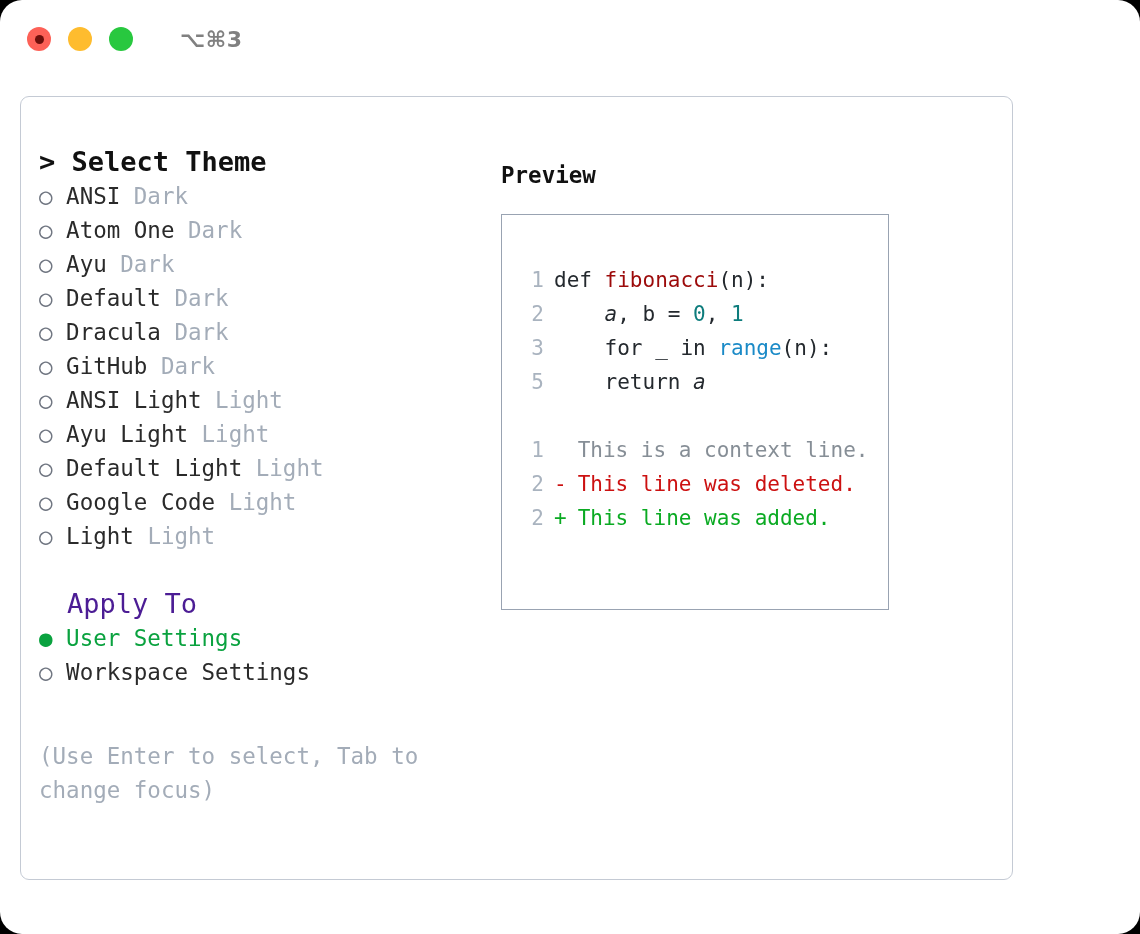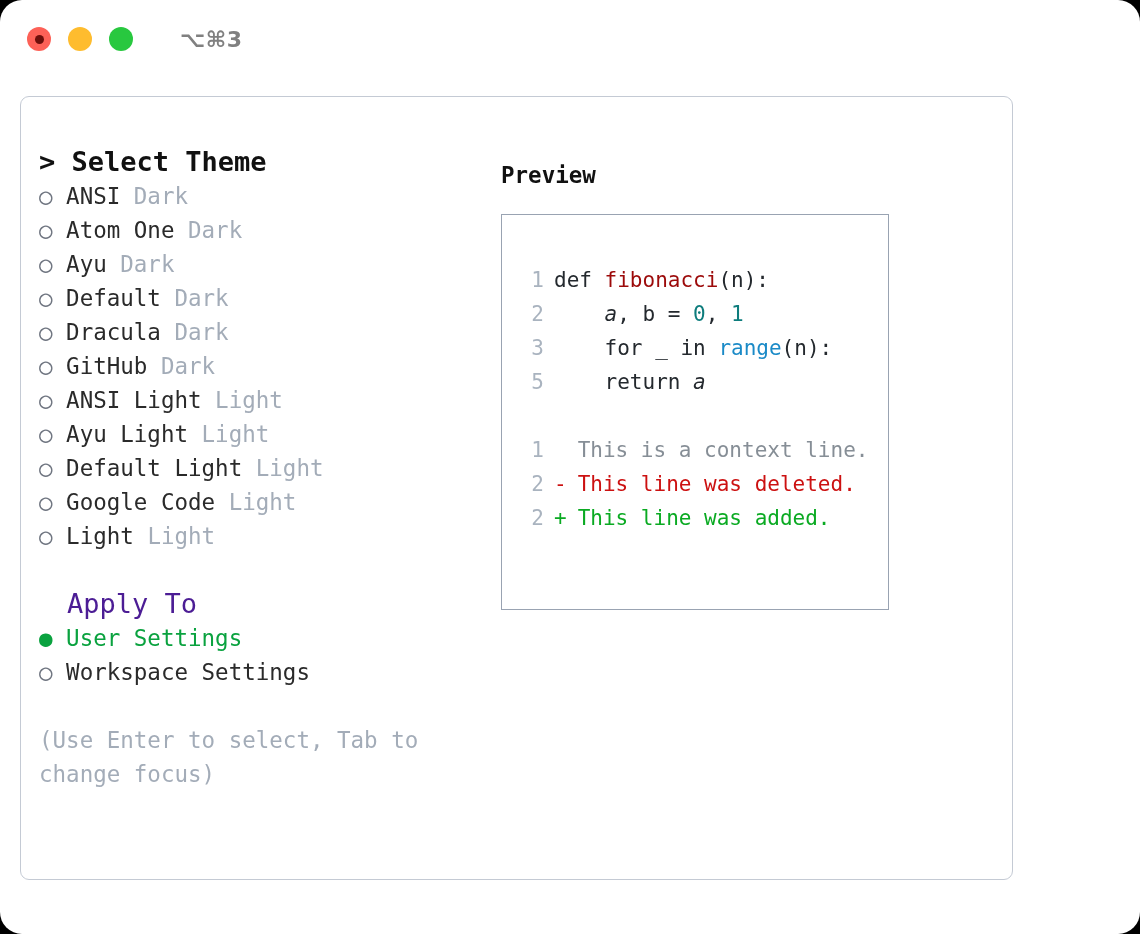--- a/index.html
+++ b/index.html
@@ -112,21 +112,21 @@
   .opt .marker {
     color: #6f7580;
   }
   .opt.sel .marker { color: #0aa23f; }
   .opt.sel .label  { color: #0aa23f; }
   .opt .variant {
     color: #a3acb8;
   }
   .spacer-row { height: 34px; }
   .hint {
-    margin-top: 34px;
+    margin-top: 50px;
     font-size: 22.5px;
     line-height: 34px;
     color: #a3acb8;
     width: 420px;
     white-space: pre-wrap;
   }
 
   
   .right-col {
     position: absolute;

